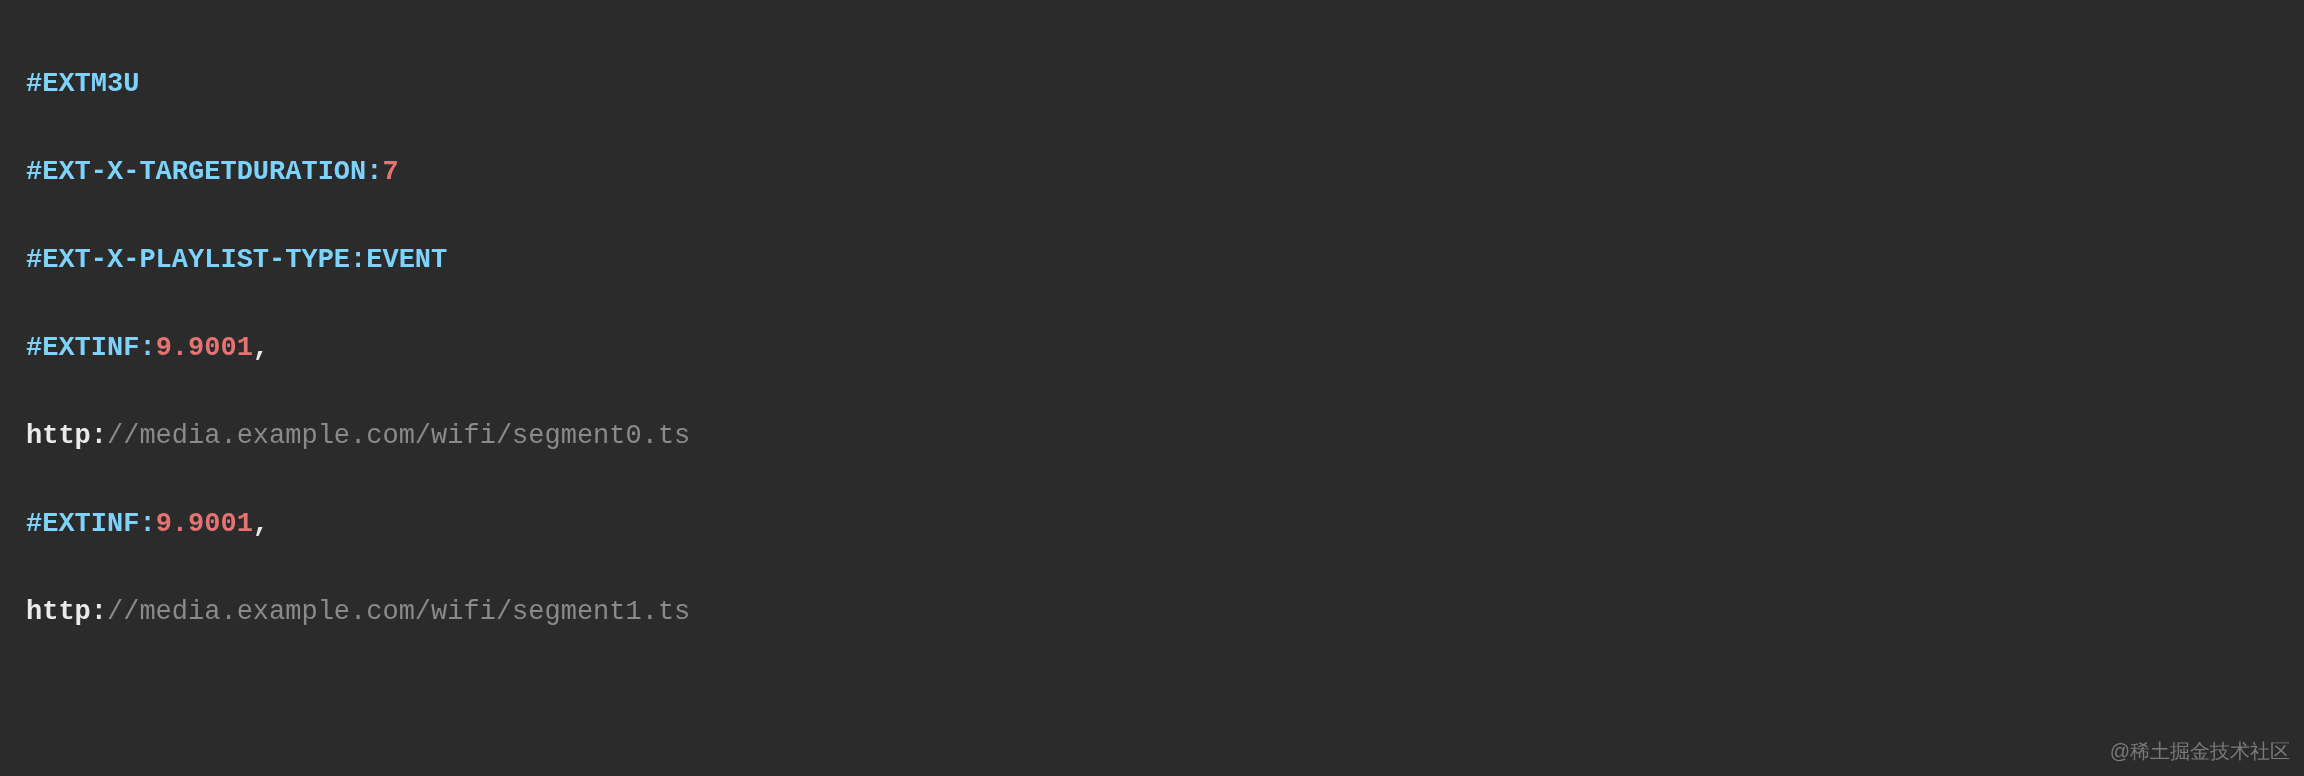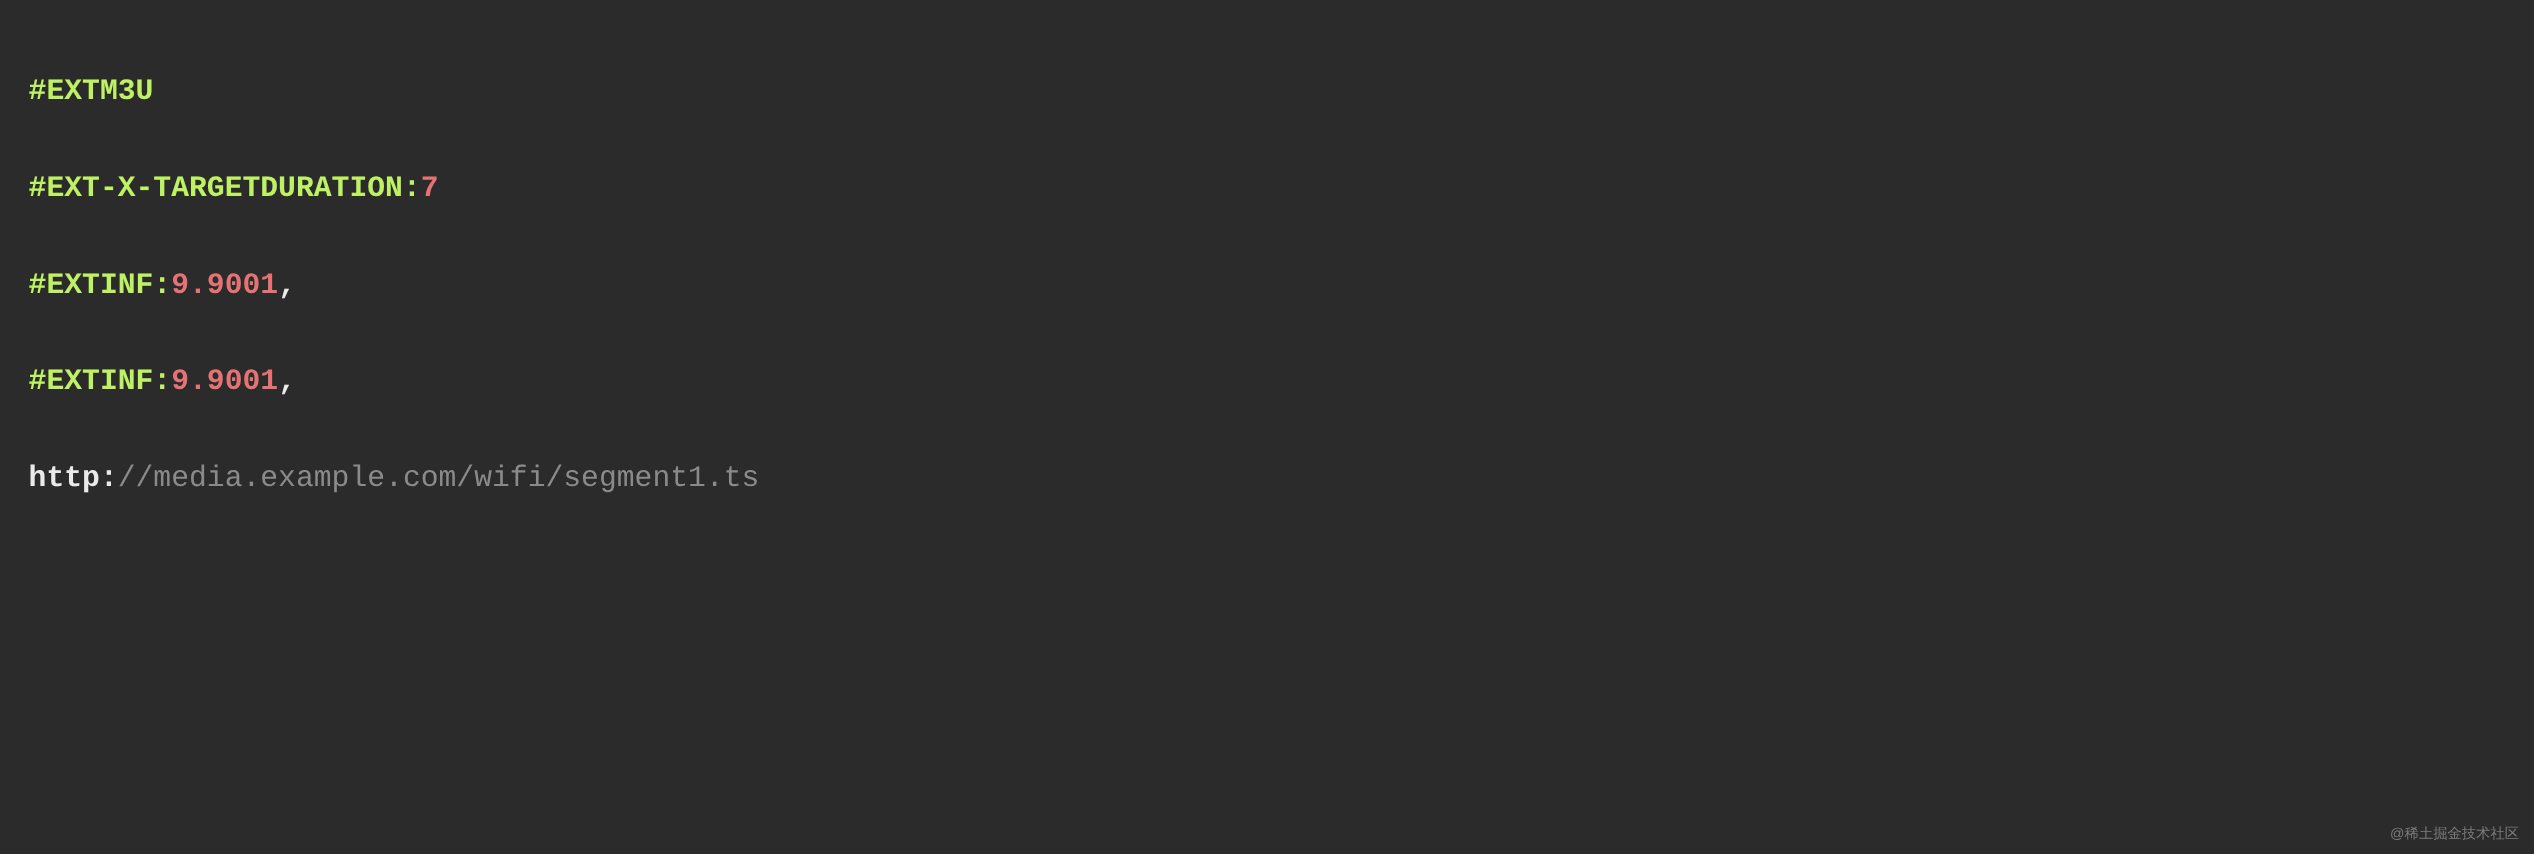--- a/index.html
+++ b/index.html
@@ -17,21 +17,21 @@
       width: 2304px;
       height: 776px;
       position: relative;
       overflow: hidden;
     }
     .code-block {
       white-space: pre;
       font-weight: 500;
     }
     .tag-bold {
-      color: #bef264;
+      color: #7dd3fc;
       font-weight: 700;
     }
     .num-red {
       color: #e57373;
       font-weight: 600;
     }
     .scheme {
       color: #eaeaea;
       font-weight: 600;
     }
@@ -44,31 +44,33 @@
       font-weight: 600;
     }
     .line {
       display: block;
     }
     .watermark {
       position: absolute;
       right: 14px;
       bottom: 8px;
       color: #7a7a7a;
-      font-size: 13px;
+      font-size: 20px;
       font-family: -apple-system, BlinkMacSystemFont, 'Segoe UI', sans-serif;
       font-weight: 400;
     }
   </style>
 </head>
 <body>
 
 <div class="code-block">
 <span class="line"><span class="tag-bold">#EXTM3U</span></span>
 <span class="line"><span class="tag-bold">#EXT-X-TARGETDURATION:</span><span class="num-red">7</span></span>
+<span class="line"><span class="tag-bold">#EXT-X-PLAYLIST-TYPE:EVENT</span></span>
 <span class="line"><span class="tag-bold">#EXTINF:</span><span class="num-red">9.9001</span><span class="comma">,</span></span>
+<span class="line"><span class="scheme">http:</span><span class="url-gray">//media.example.com/wifi/segment0.ts</span></span>
 <span class="line"><span class="tag-bold">#EXTINF:</span><span class="num-red">9.9001</span><span class="comma">,</span></span>
 <span class="line"><span class="scheme">http:</span><span class="url-gray">//media.example.com/wifi/segment1.ts</span></span>
 
 
 </div>
 
 <div class="watermark">@稀土掘金技术社区</div>
 
 </body></html>

